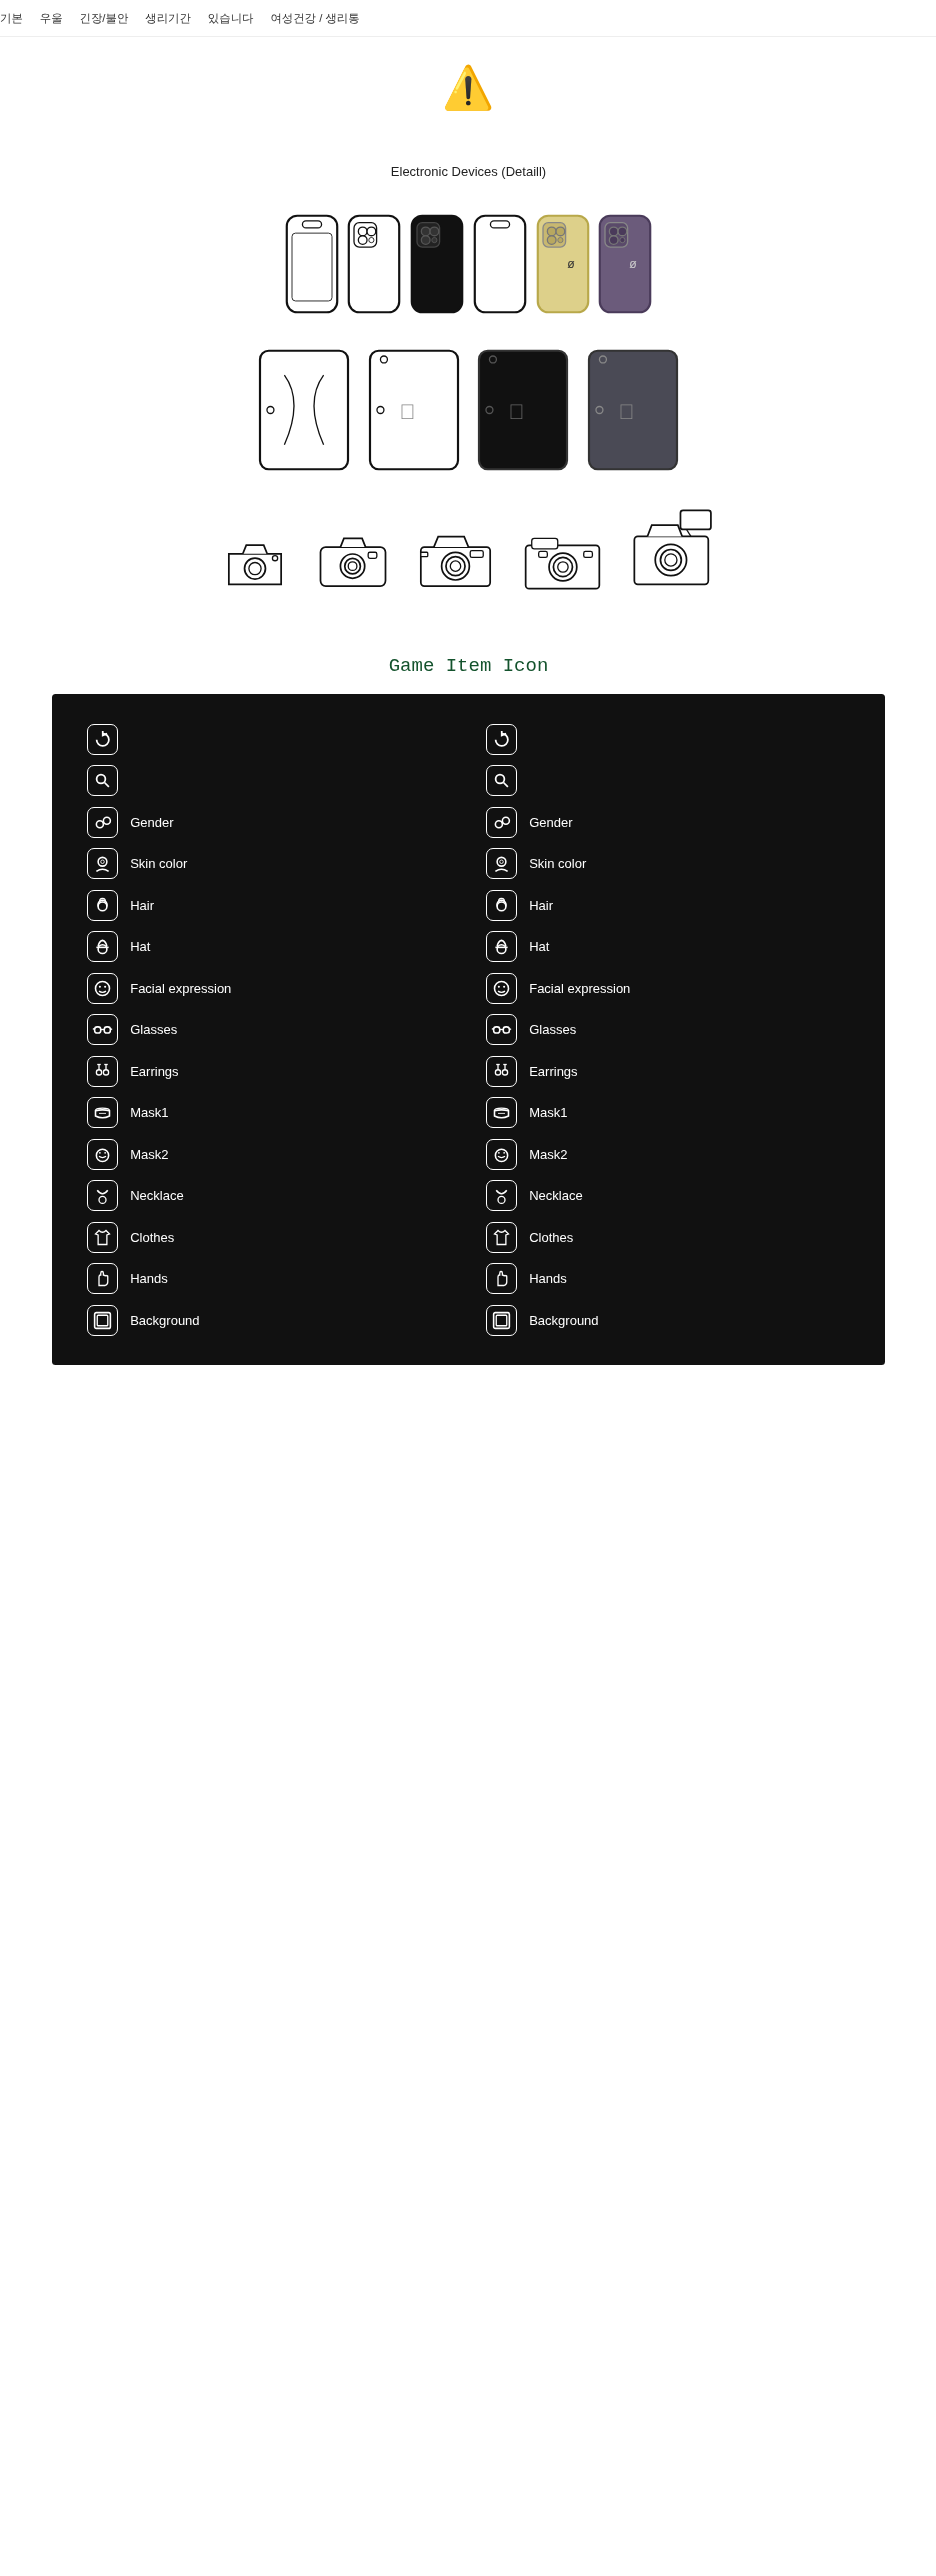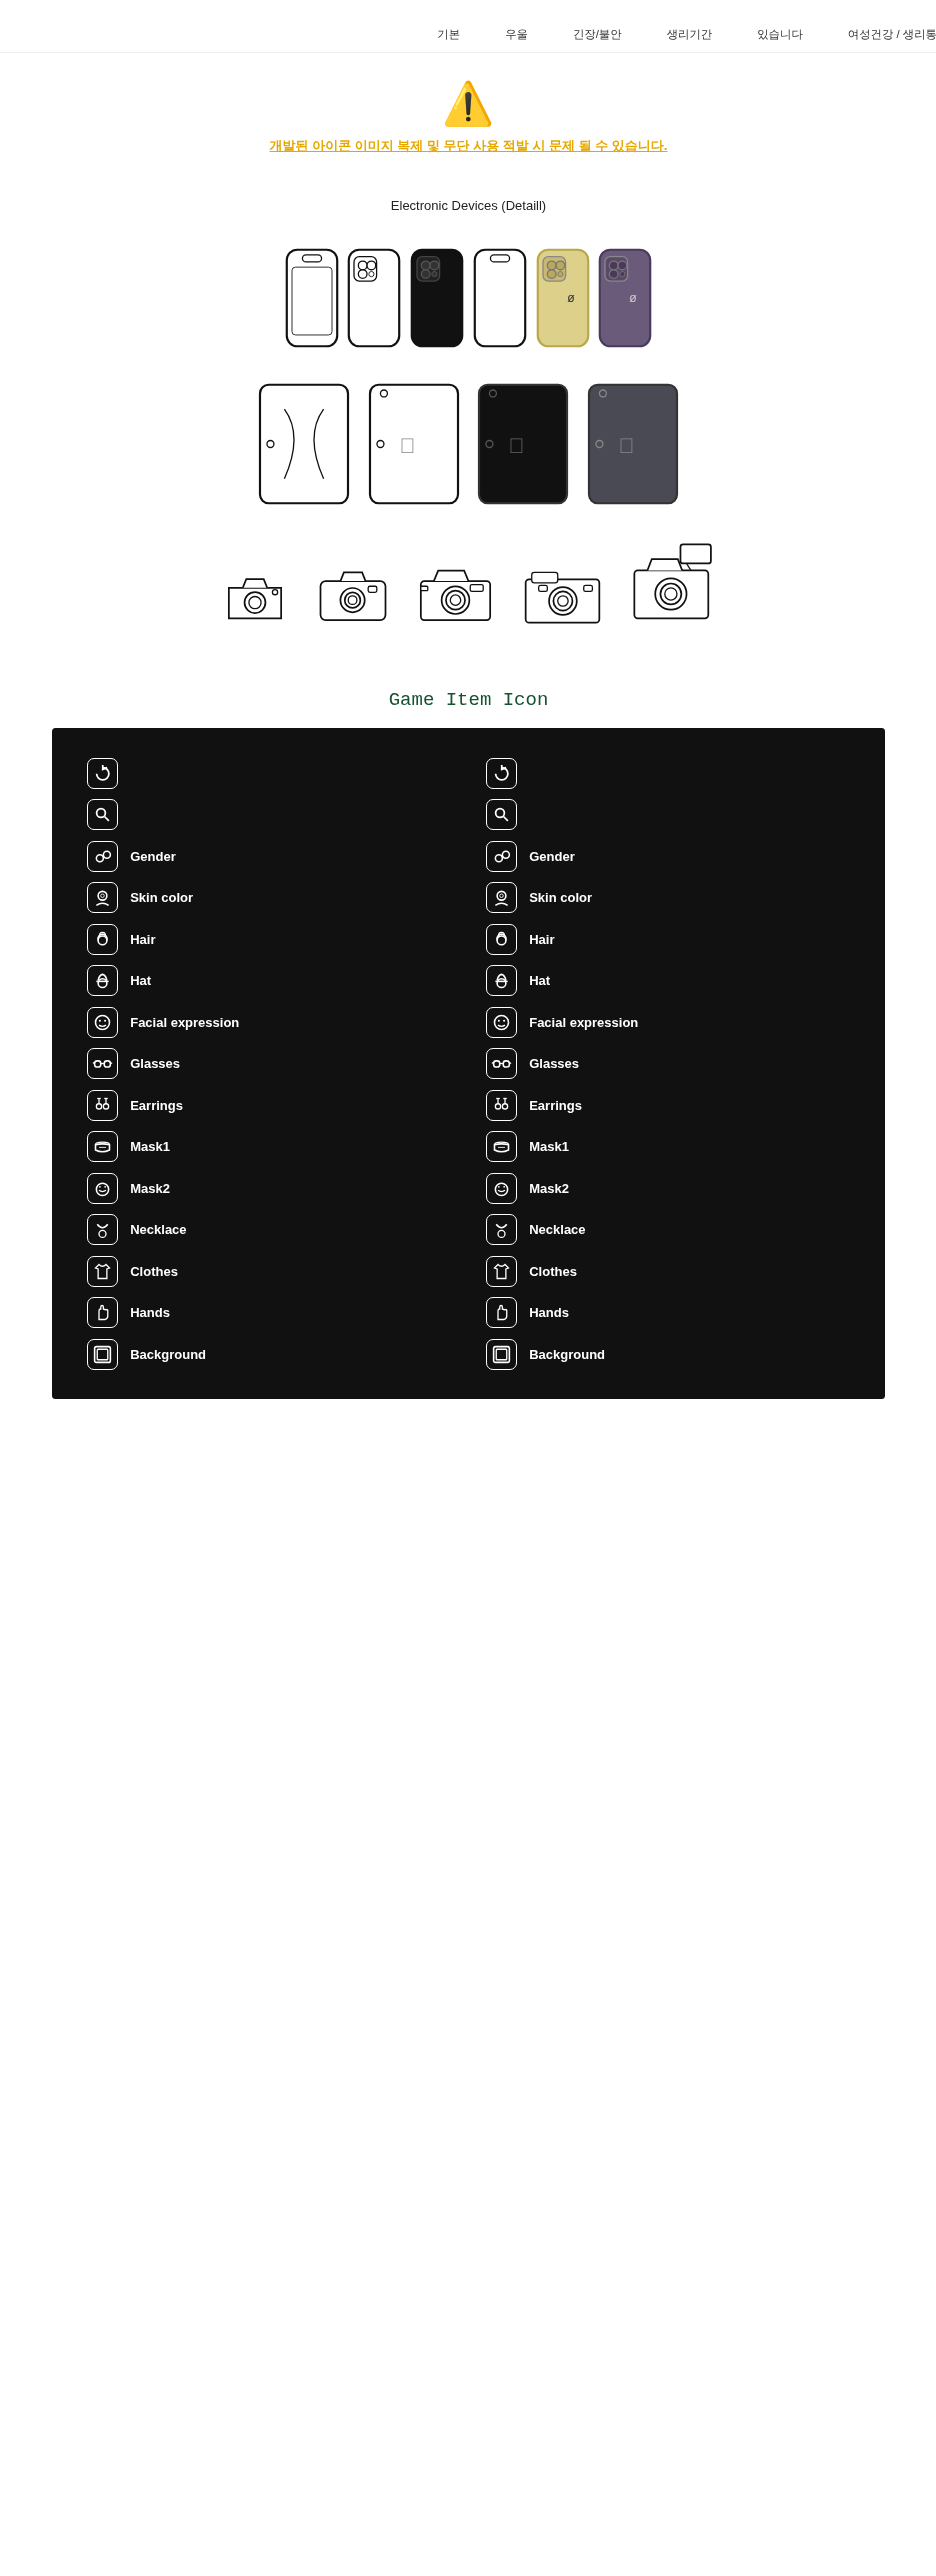--- a/index.html
+++ b/index.html
@@ -7,27 +7,26 @@
       font-family: 'Arial', sans-serif;
       background: #fff;
       width: 937px;
       min-height: 2576px;
       overflow-x: hidden;
     }
 
     
     .nav-tabs {
       display: flex;
-      justify-content: flex-end;
-      gap: 45px;
+      justify-content: flex-start;
+      gap: 17px;
       padding: 10.5px 0;
       border-bottom: 0.9px solid #eee;
       font-size: 11.4px;
       color: #333;
-      margin-top: 16px;
     }
     .nav-tab {
       cursor: pointer;
       white-space: nowrap;
     }
 
     
     .warning-section {
       text-align: center;
       padding: 26px 17.5px 8.7px;
@@ -90,21 +89,20 @@
     }
     .game-panel {
       background: #111;
       margin: 0 52px;
       border-radius: 3.5px;
       padding: 26px 35px;
     }
     .game-columns {
       display: flex;
       gap: 35px;
-      font-weight: bold;
     }
     .game-col {
       flex: 1;
       display: flex;
       flex-direction: column;
       gap: 3.5px;
     }
     .game-icon-row {
       display: flex;
       align-items: center;
@@ -159,21 +157,20 @@
   <span class="nav-tab">기본</span>
   <span class="nav-tab">우울</span>
   <span class="nav-tab">긴장/불안</span>
   <span class="nav-tab">생리기간</span>
   <span class="nav-tab">있습니다</span>
   <span class="nav-tab">여성건강 / 생리통</span>
 </nav>
 
 <div class="warning-section">
   <div class="warning-icon">⚠️</div>
-  <div class="warning-text">개발된 아이콘 이미지 복제 및 무단 사용 적발 시 문제 될 수 있습니다.</div>
 </div>
 
 <div class="section-title">Electronic Devices (Detaill)</div>
 
 <div class="devices-row">
 
   <svg width="54" height="100" viewBox="0 0 62 115">
     <rect x="2" y="2" width="58" height="111" rx="12" ry="12" fill="white" stroke="#111" stroke-width="2.5"></rect>
     <rect x="20" y="8" width="22" height="8" rx="4" fill="white" stroke="#111" stroke-width="1.5"></rect>
     <rect x="8" y="22" width="46" height="78" rx="4" fill="white" stroke="#111" stroke-width="1"></rect>

